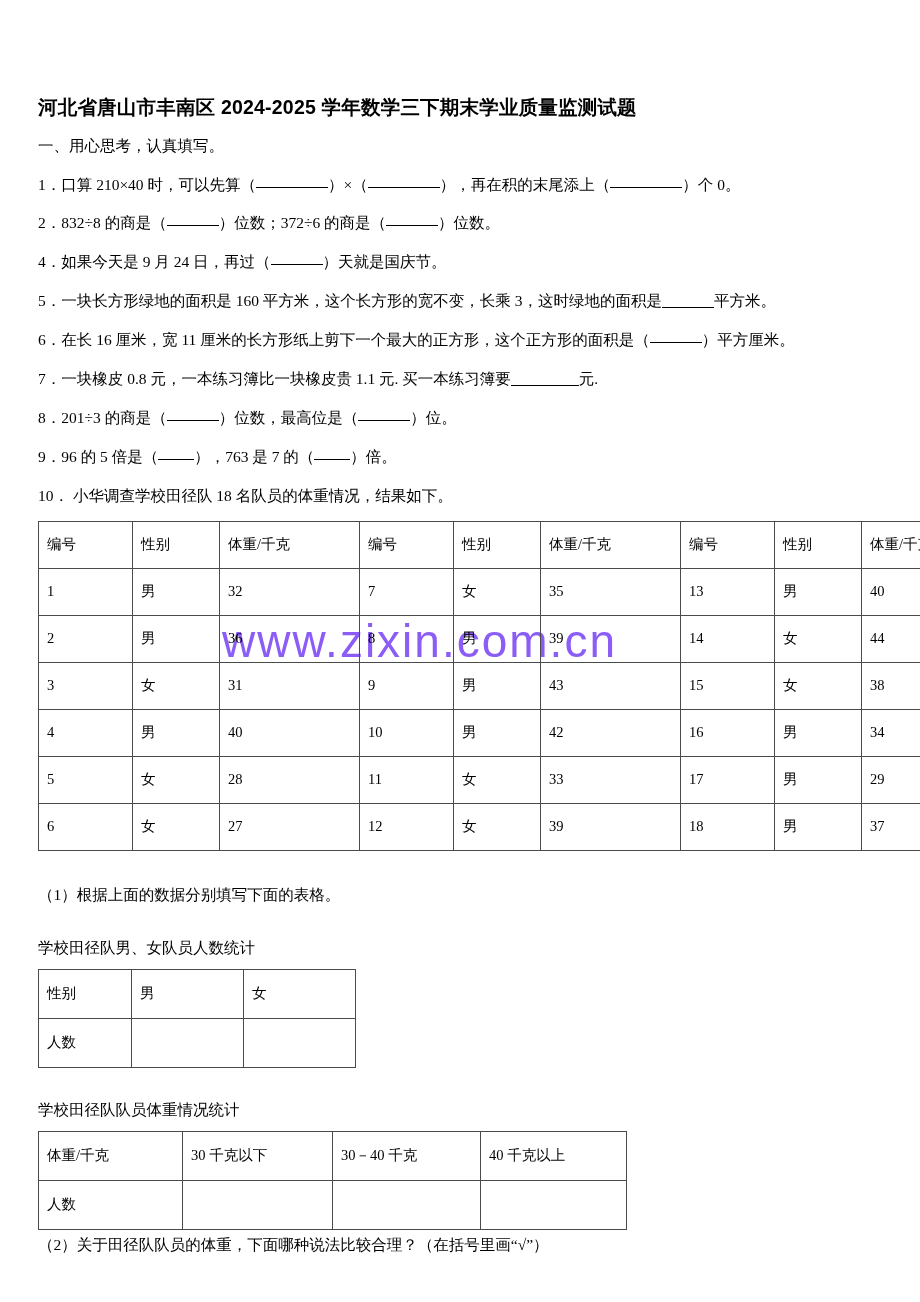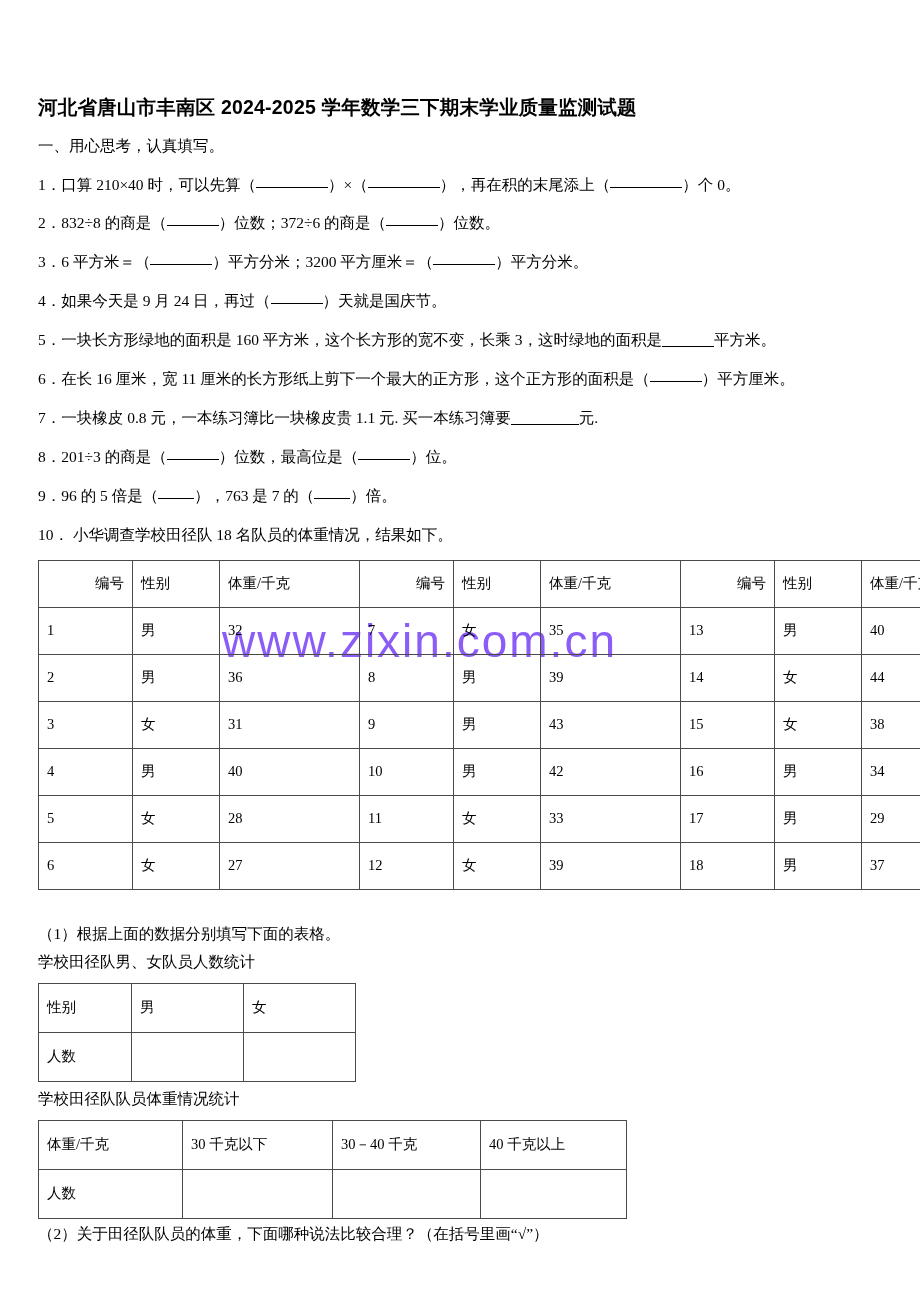--- a/index.html
+++ b/index.html
@@ -103,21 +103,21 @@
     vertical-align: middle;
   }
 
   
   .tbl-main {
     width: 737px;
     margin-top: 14px;
     table-layout: fixed;
   }
   .tbl-main td { height: 46px; }
-  .tbl-main .c-id  { width: 77px; text-align: right; }
+  .tbl-main .c-id  { width: 77px; }
   .tbl-main .c-sex { width: 70px; }
   .tbl-main .c-wt  { width: 123px; }
   .tbl-main .c-wt-last { width: 104px; }
 
   
   .tbl-gender {
     width: 266px;
     margin-top: 10px;
     table-layout: fixed;
   }
@@ -138,21 +138,21 @@
   .tbl-weight .w-c3 { width: 131px; }
   .tbl-weight .w-c4 { width: 129px; }
 
   .sub-q {
     font-size: 15.5px;
     margin-top: 34px;
     line-height: 1.35;
   }
   .tbl-caption {
     font-size: 15.5px;
-    margin-top: 7px;
+    margin-top: 32px;
     line-height: 1.35;
   }
   .sub-q-last {
     font-size: 15.5px;
     margin-top: 5px;
     line-height: 1.35;
   }
 </style>
 </head>
 <body>
@@ -168,23 +168,20 @@
     <div class="section-head">一、用心思考，认真填写。</div>
 
     <div class="q">
       <span class="num">1．</span><span>口算 210×40 时，可以先算（</span><span class="blank-paren bl-xl"></span><span>）×（</span><span class="blank-paren bl-xl"></span><span>），再在积的末尾添上（</span><span class="blank-paren bl-xl"></span><span>）个 0。</span>
     </div>
 
     <div class="q">
       <span class="num">2．</span><span>832÷8 的商是（</span><span class="blank-paren bl-md"></span><span>）位数；372÷6 的商是（</span><span class="blank-paren bl-md"></span><span>）位数。</span>
     </div>
 
-    <div class="q">
-      <span class="num">3．</span><span>6 平方米＝（</span><span class="blank-paren bl-lg"></span><span>）平方分米；3200 平方厘米＝（</span><span class="blank-paren bl-lg"></span><span>）平方分米。</span>
-    </div>
 
     <div class="q">
       <span class="num">4．</span><span>如果今天是 9 月 24 日，再过（</span><span class="blank-paren bl-md"></span><span>）天就是国庆节。</span>
     </div>
 
     <div class="q">
       <span class="num">5．</span><span>一块长方形绿地的面积是 160 平方米，这个长方形的宽不变，长乘 3，这时绿地的面积是</span><span class="blank-line ul-md"></span><span>平方米。</span>
     </div>
 
     <div class="q">

